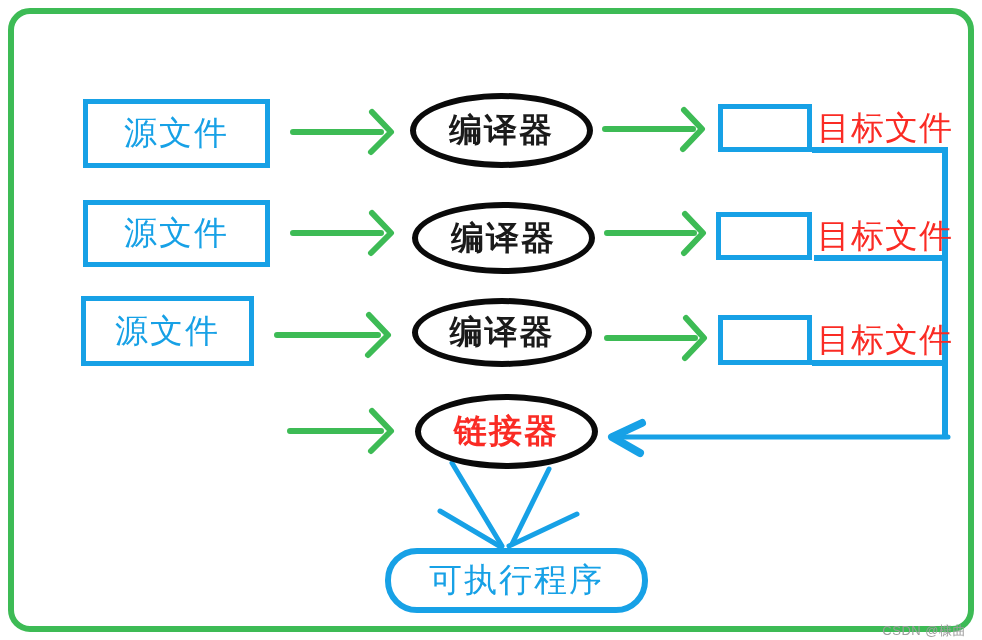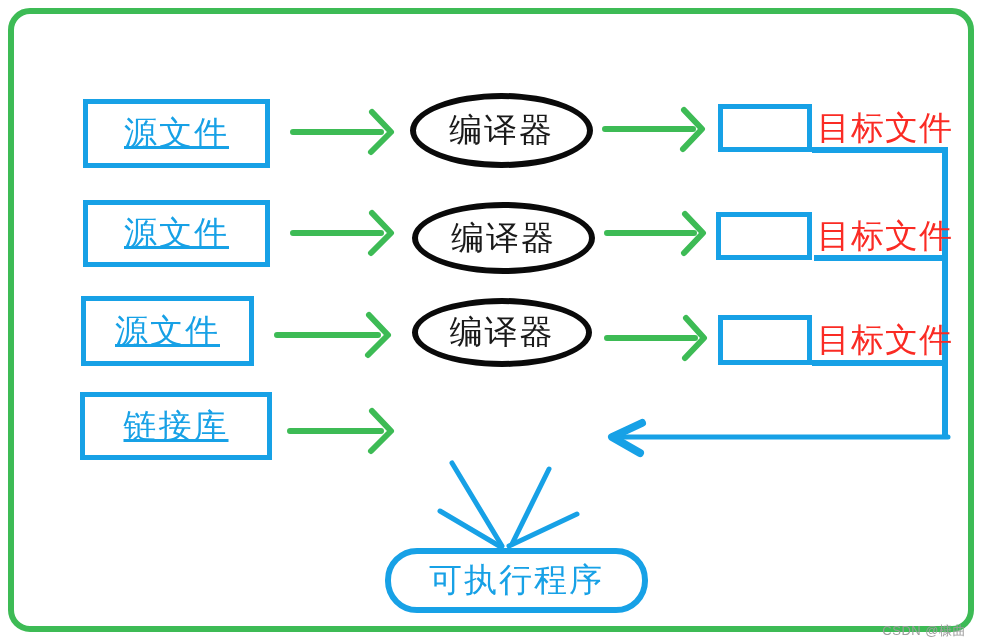--- a/index.html
+++ b/index.html
@@ -25,23 +25,23 @@
   }
   .overlay{position:absolute;left:0;top:0;width:982px;height:640px;}
   .node{
     position:absolute;
     box-sizing:border-box;
     display:flex;align-items:center;justify-content:center;
     font-size:33px;
     letter-spacing:2px;
     white-space:nowrap;
   }
-  .rectbox{border:5px solid var(--blue);color:var(--blue);text-decoration:underline;}
+  .rectbox{border:5px solid var(--blue);color:var(--blue);}
   .objbox{border:5px solid var(--blue);}
-  .ellipse{border:6px solid var(--black);border-radius:50%;color:#1a1a1a;}
+  .ellipse{border:6px solid var(--black);border-radius:50%;color:#1a1a1a;font-weight:bold;}
   .ellipse.linker{color:var(--red);}
   .objlabel{position:absolute;display:flex;align-items:center;color:var(--red);font-size:33px;letter-spacing:1px;white-space:nowrap;font-family:Liberation Mono, monospace;}
   .execbox{
     border:6px solid var(--blue);border-radius:32px;color:var(--blue);
   }
   .watermark{
     position:absolute;right:16px;bottom:0;
     font-size:13px;color:var(--gray);letter-spacing:0.5px;
   }
   .garrow{stroke:var(--green);stroke-width:6;fill:none;stroke-linecap:round;stroke-linejoin:round;}
@@ -101,22 +101,22 @@
 
   <div class="node rectbox" style="left:81px;top:296px;width:173px;height:70px">
     <span>源文件</span>
   </div>
   <div class="node ellipse" style="left:412px;top:298px;width:180px;height:69px">
     <span>编译器</span>
   </div>
   <div class="node objbox" style="left:718px;top:315px;width:94px;height:50px"></div>
   <div class="objlabel" style="left:817px;top:315px;height:50px">目标文件</div>
 
-  <div class="node rectbox" style="left:80px;top:392px;width:192px;height:68px">
-    <span>链接库</span>
+  <div class="node ellipse linker" style="left:415px;top:394px;width:183px;height:75px">
+    <span>链接器</span>
   </div>
 
   <div class="node execbox" style="left:385px;top:548px;width:263px;height:65px">
     <span>可执行程序</span>
   </div>
 
   <div class="watermark">CSDN @槺曲</div>
 
 </div>
 

